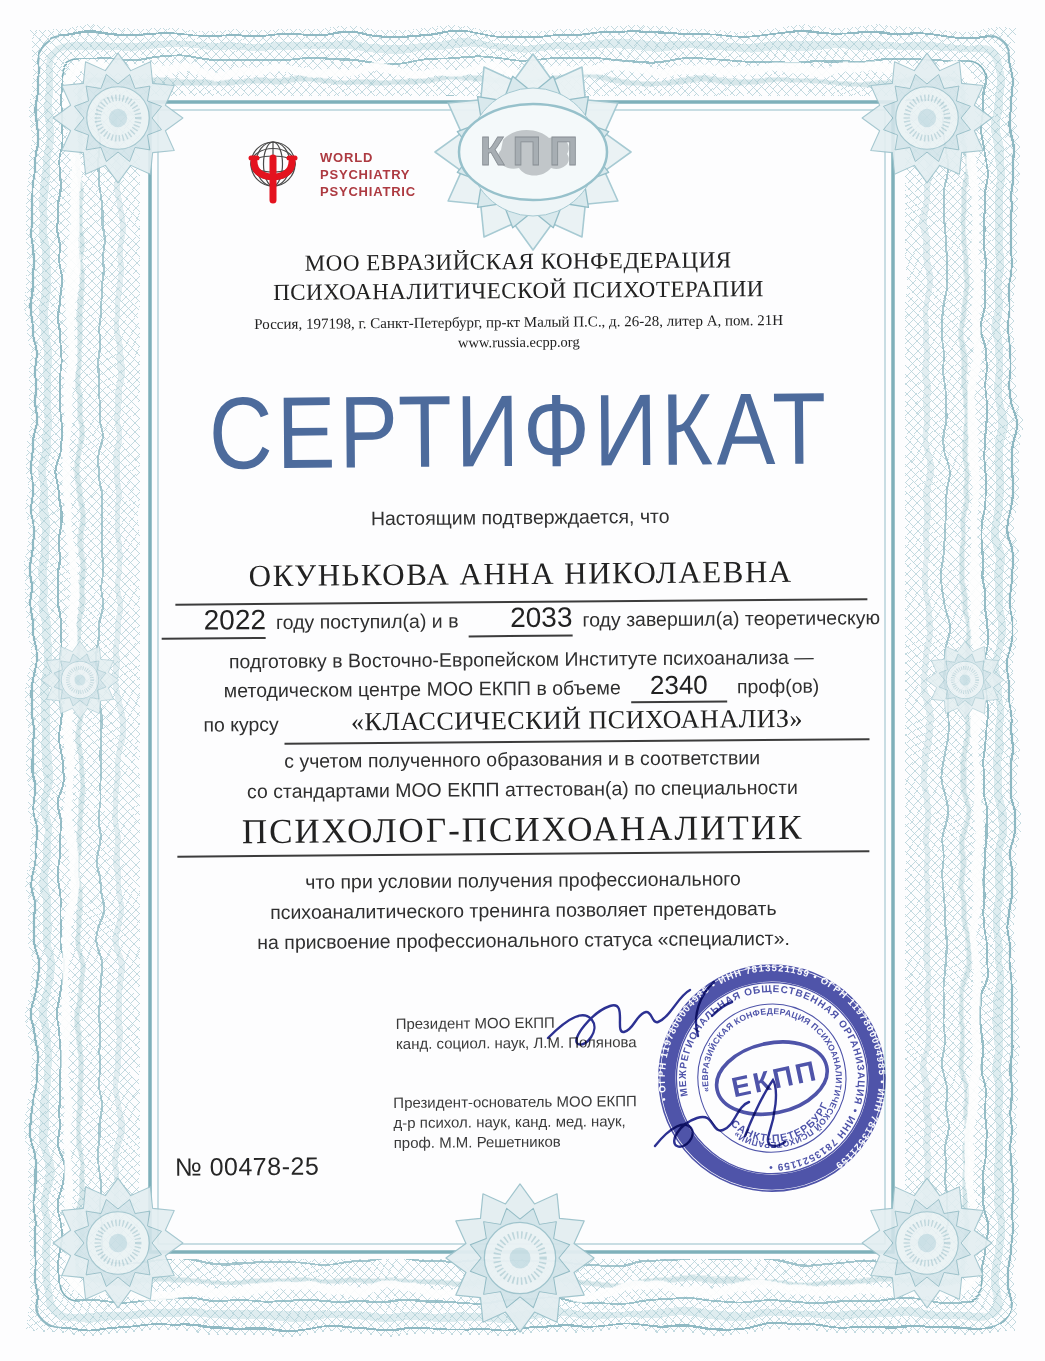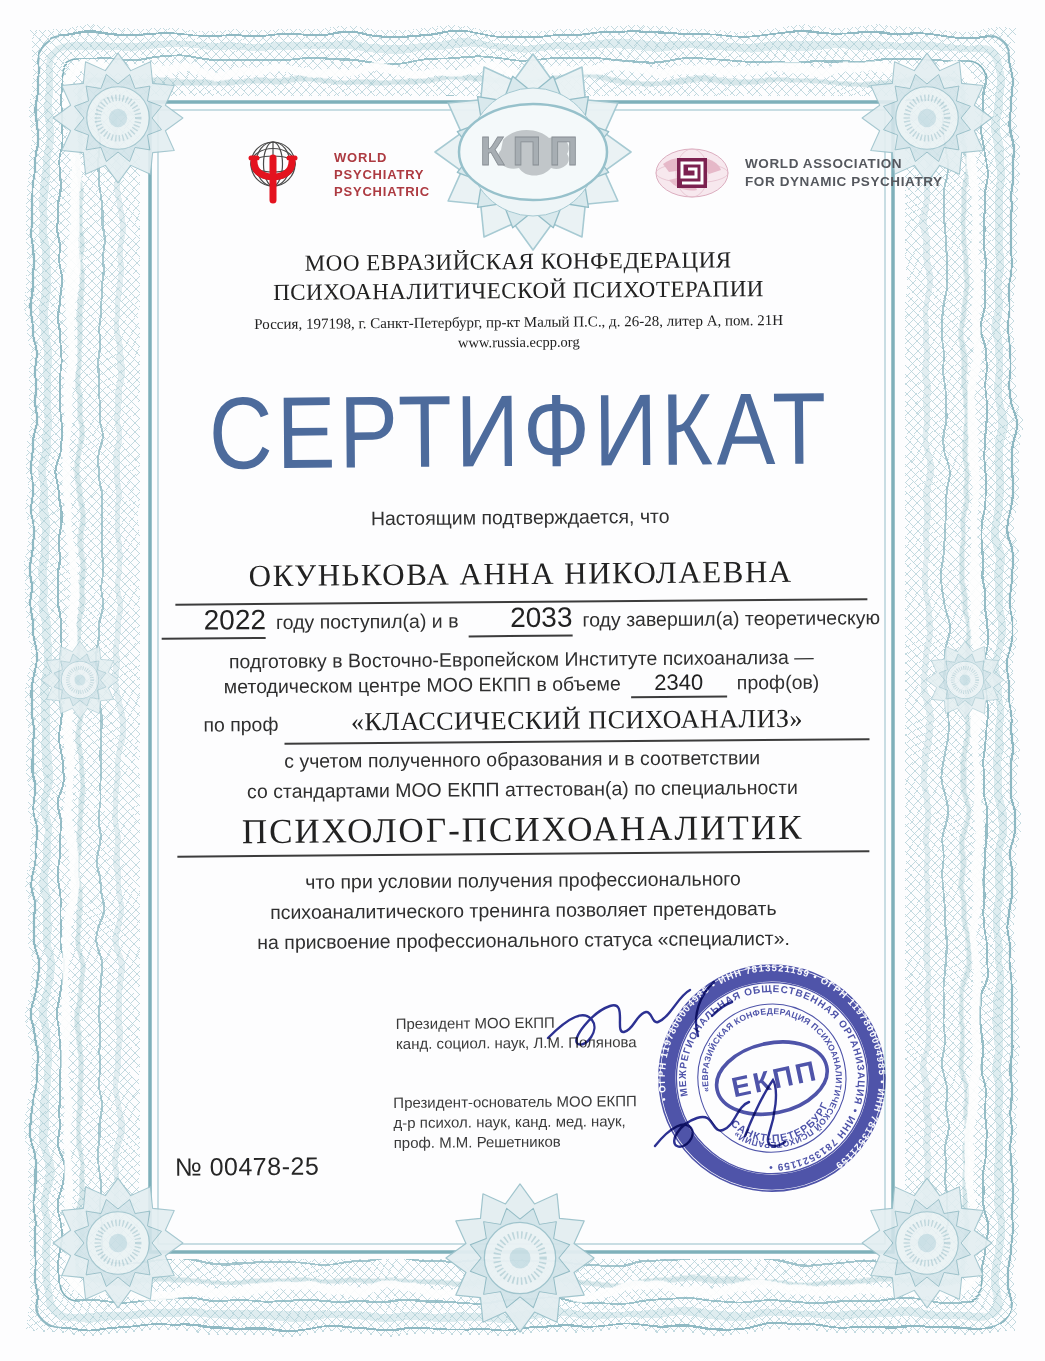--- a/index.html
+++ b/index.html
@@ -21,38 +21,38 @@
   .name{top:556px;font-size:31px;letter-spacing:1.5px;}
   .rule{position:absolute;height:2px;background:#3c3c3c;}
   .rule-name{left:176px;width:692px;top:601px;}
   .rule-spec{left:176px;width:692px;top:853px;}
   .flexrow{position:absolute;display:flex;align-items:baseline;justify-content:center;}
   .years-row{left:150px;width:743px;top:603px;gap:10px;font-size:19.5px;}
   .year-box{display:inline-block;width:104px;text-align:right;font-size:28px;color:#222;
         border-bottom:2px solid #3c3c3c;padding-bottom:1px;line-height:1.1;}
   .train1{top:648px;font-size:19.5px;}
   .hours-row{left:150px;width:743px;top:672px;gap:10px;font-size:19.5px;}
-  .hours-box{display:inline-block;width:96px;text-align:center;font-size:22px;color:#222;
+  .hours-box{display:inline-block;width:96px;text-align:center;font-size:26px;color:#222;
         border-bottom:2px solid #3c3c3c;padding-bottom:1px;line-height:1.1;}
   .course-row{left:203px;width:666px;top:706px;align-items:baseline;display:flex;position:absolute;}
   .course-label{font-size:19.5px;white-space:nowrap;}
   .course-line{flex:1;border-bottom:2px solid #3c3c3c;text-align:center;
         font-family:"Liberation Serif","DejaVu Serif",serif;font-size:26px;color:#222;
         letter-spacing:0.5px;padding-bottom:5px;margin-left:6px;}
   .std1{top:748px;font-size:19.5px;}
   .std2{top:778px;font-size:19.5px;}
   .specialty{top:810px;font-size:35px;letter-spacing:2px;}
   .note1{top:869px;font-size:19.5px;}
   .note2{top:899px;font-size:19.5px;}
   .note3{top:929px;font-size:19.5px;}
   .sig-block{position:absolute;font-size:15px;line-height:20px;color:#3a3a3a;}
   .sig-president{left:393px;top:1013px;}
   .sig-founder{left:390px;top:1092px;}
   .cert-number{position:absolute;left:171px;top:1150px;font-size:25px;color:#262626;letter-spacing:0.5px;}
-  .logo-wpa{position:absolute;left:240px;top:138px;display:flex;align-items:center;gap:28px;}
+  .logo-wpa{position:absolute;left:240px;top:138px;display:flex;align-items:center;gap:14px;}
   .wpa-text{font-size:13px;font-weight:bold;letter-spacing:0.8px;color:#ad3a41;line-height:17px;}
   .logo-wadp{position:absolute;left:653px;top:146px;display:flex;align-items:center;gap:14px;}
   .wadp-text{font-size:13.5px;font-weight:bold;letter-spacing:0.6px;color:#55585e;line-height:18px;}
   .stamp-svg{position:absolute;left:650px;top:956px;mix-blend-mode:multiply;opacity:0.9;
         transform:rotate(-12deg);}
   .sig-svg{position:absolute;mix-blend-mode:multiply;}
   .sig1{left:540px;top:972px;}
   .sig2{left:645px;top:1072px;}
 </style>
 </head>
@@ -137,38 +137,20 @@
         <line x1="49" y1="20" x2="55" y2="20" stroke-width="5"></line>
       </g>
     </svg>
     <div class="wpa-text">
       <div>WORLD</div>
       <div>PSYCHIATRY</div>
       <div>PSYCHIATRIC</div>
     </div>
   </div>
 
-  <div class="logo-wadp">
-    <svg width="78" height="54" viewBox="0 0 78 54">
-      <ellipse cx="39" cy="27" rx="36" ry="24" fill="#f7e8ee" stroke="#dcaec0" stroke-width="1"></ellipse>
-      <path d="M10,18 C18,12 28,10 34,14 L30,24 L16,26 Z" fill="#e1abbe" opacity="0.8"></path>
-      <path d="M48,12 C58,12 66,18 68,24 L56,28 L48,20 Z" fill="#e1abbe" opacity="0.8"></path>
-      <path d="M16,34 C22,42 34,46 44,44 L40,34 L24,32 Z" fill="#e1abbe" opacity="0.7"></path>
-      <g fill="none" stroke="#e3bac9" stroke-width="0.7">
-        <ellipse cx="39" cy="27" rx="36" ry="10"></ellipse>
-        <ellipse cx="39" cy="27" rx="16" ry="24"></ellipse>
-      </g>
-      <rect x="24" y="12" width="30" height="30" fill="#7c2150"></rect>
-      <path d="M29,37 H49 V17 H29 V31 H43 V23 H35" fill="none" stroke="#ffffff" stroke-width="3"></path>
-    </svg>
-    <div class="wadp-text">
-      <div>WORLD ASSOCIATION</div>
-      <div>FOR DYNAMIC PSYCHIATRY</div>
-    </div>
-  </div>
 
   <div id="content-layer">
     <div class="ctr serif org-line1">МОО ЕВРАЗИЙСКАЯ КОНФЕДЕРАЦИЯ</div>
     <div class="ctr serif org-line2">ПСИХОАНАЛИТИЧЕСКОЙ ПСИХОТЕРАПИИ</div>
     <div class="ctr serif addr">Россия, 197198, г. Санкт-Петербург, пр-кт Малый П.С., д. 26-28, литер А, пом. 21Н</div>
     <div class="ctr serif web">www.russia.ecpp.org</div>
 
     <div class="ctr big-title">СЕРТИФИКАТ</div>
     <div class="ctr confirm">Настоящим подтверждается, что</div>
 
@@ -184,21 +166,21 @@
 
     <div class="ctr train1">подготовку в Восточно-Европейском Институте психоанализа —</div>
 
     <div class="flexrow hours-row">
       <span>методическом центре МОО ЕКПП в объеме</span>
       <span class="hours-box">2340</span>
       <span>проф(ов)</span>
     </div>
 
     <div class="course-row">
-      <span class="course-label">по проф</span>
+      <span class="course-label">по курсу</span>
       <span class="course-line">«КЛАССИЧЕСКИЙ ПСИХОАНАЛИЗ»</span>
     </div>
 
     <div class="ctr std1">с учетом полученного образования и в соответствии</div>
     <div class="ctr std2">со стандартами МОО ЕКПП аттестован(а) по специальности</div>
 
     <div class="ctr serif specialty">ПСИХОЛОГ-ПСИХОАНАЛИТИК</div>
     <div class="rule rule-spec"></div>
 
     <div class="ctr note1">что при условии получения профессионального</div>

